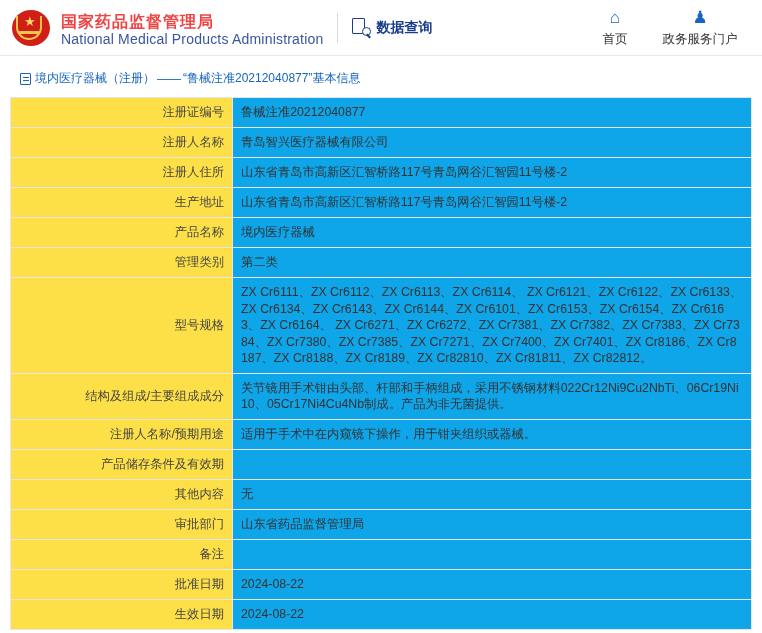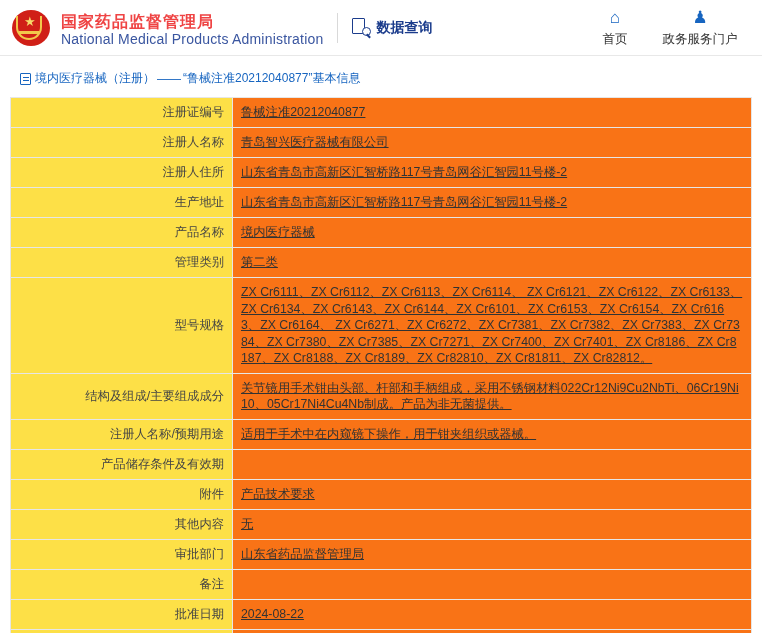--- a/index.html
+++ b/index.html
@@ -171,24 +171,23 @@
   }
   td.label {
     width: 222px;
     background: #fde047;
     color: #444;
     text-align: right;
     padding-right: 10px;
     white-space: nowrap;
   }
   td.value {
-    background: #f97316;
+    background: #0ea5e9;
     color: #333;
     word-break: break-all;
-    text-decoration: underline;
   }
   td.value.spec { line-height: 16.5px; }
 </style>
 </head>
 <body>
 
 <div class="header">
   <div class="emblem">
     <div class="circle"></div>
     <div class="wheat"></div>
@@ -263,24 +262,20 @@
     </tr>
     <tr>
       <td class="label">注册人名称/预期用途</td>
       <td class="value">适用于手术中在内窥镜下操作，用于钳夹组织或器械。</td>
     </tr>
     <tr>
       <td class="label">产品储存条件及有效期</td>
       <td class="value"></td>
     </tr>
     <tr>
-      <td class="label">附件</td>
-      <td class="value">产品技术要求</td>
-    </tr>
-    <tr>
       <td class="label">其他内容</td>
       <td class="value">无</td>
     </tr>
     <tr>
       <td class="label">审批部门</td>
       <td class="value">山东省药品监督管理局</td>
     </tr>
     <tr>
       <td class="label">备注</td>
       <td class="value"></td>

